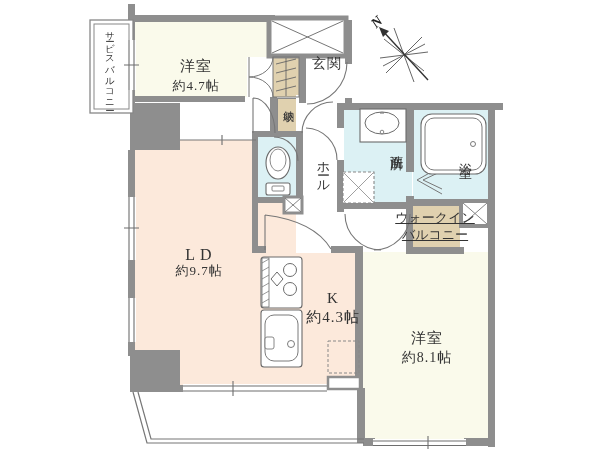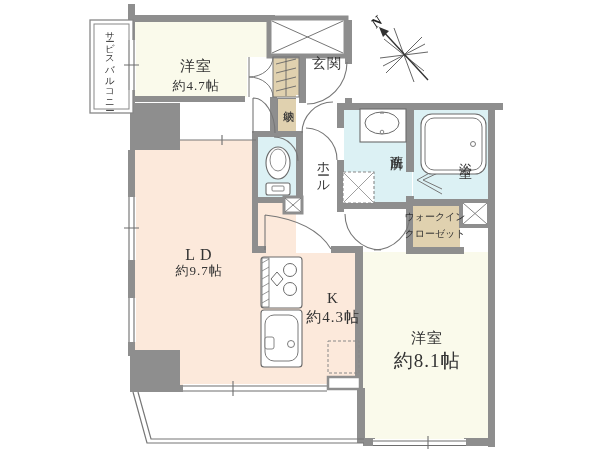--- a/index.html
+++ b/index.html
@@ -5,21 +5,21 @@
   html,body{margin:0;padding:0;background:#fff;}
   .plan{position:relative;width:600px;height:450px;background:#fff;overflow:hidden;
         font-family:"Liberation Serif","DejaVu Serif",serif;color:#333;}
   .fill,.w,.lab{position:absolute;}
   .w{background:#8e8e8e;}
   svg.ov{position:absolute;left:0;top:0;width:600px;height:450px;}
   .lab{white-space:nowrap;line-height:1.15;letter-spacing:1px;}
   .hc{transform:translateX(-50%);text-align:center;}
   .vt{writing-mode:vertical-rl;letter-spacing:1px;}
   .n-label{font-style:italic;font-weight:bold;transform:rotate(-44deg);font-size:14px;color:#222;}
-  .wic-t{font-family:"Liberation Sans","DejaVu Sans",sans-serif;font-size:10px;letter-spacing:0;color:#333;}
+  .wic-t{font-family:"Liberation Sans","DejaVu Sans",sans-serif;font-size:13px;letter-spacing:0;color:#333;text-decoration:underline;}
 </style>
 </head>
 <body>
 
 <div class="plan">
 
   <div class="fill" style="left:135px;top:22px;width:133px;height:75px;background:#fafaeb"></div>
   <div class="fill" style="left:247px;top:57px;width:26px;height:40px;background:#fff"></div>
   <div class="fill" style="left:273px;top:57px;width:26px;height:40px;background:#e0d1af"></div>
   <div class="fill" style="left:277px;top:98px;width:23px;height:37px;background:#e0d1af;border:1px solid #8a8a8a"></div>
@@ -198,27 +198,27 @@
 
   <div class="lab vt" style="left:282px;top:102px;font-size:11px;letter-spacing:0;">収納</div>
 
   <div class="lab vt" style="left:315px;top:152px;font-size:13px;letter-spacing:2px;">ホール</div>
 
   <div class="lab vt" style="left:388px;top:145px;font-size:13px;letter-spacing:1px;">洗面所</div>
 
   <div class="lab vt" style="left:457px;top:152px;font-size:13px;letter-spacing:3px;">浴室</div>
 
   <div class="lab hc wic-t" style="left:435px;top:211px;">ウォークイン</div>
-  <div class="lab hc wic-t" style="left:435px;top:228px;">クローゼット</div>
+  <div class="lab hc wic-t" style="left:435px;top:228px;">バルコニー</div>
 
   <div class="lab hc" style="left:201px;top:246px;font-size:16px;letter-spacing:5px;">LD</div>
   <div class="lab hc" style="left:199px;top:264px;font-size:13px;">約9.7帖</div>
 
   <div class="lab hc" style="left:333px;top:290px;font-size:15px;">K</div>
   <div class="lab hc" style="left:333px;top:309px;font-size:15px;">約4.3帖</div>
 
   <div class="lab hc" style="left:427px;top:330px;font-size:15px;">洋室</div>
-  <div class="lab hc" style="left:427px;top:350px;font-size:19px;">約8.1帖</div>
+  <div class="lab hc" style="left:427px;top:350px;font-size:14px;">約8.1帖</div>
 
 
   <div class="lab n-label" style="left:372px;top:14px;">N</div>
 
 </div>
 
 </body></html>

